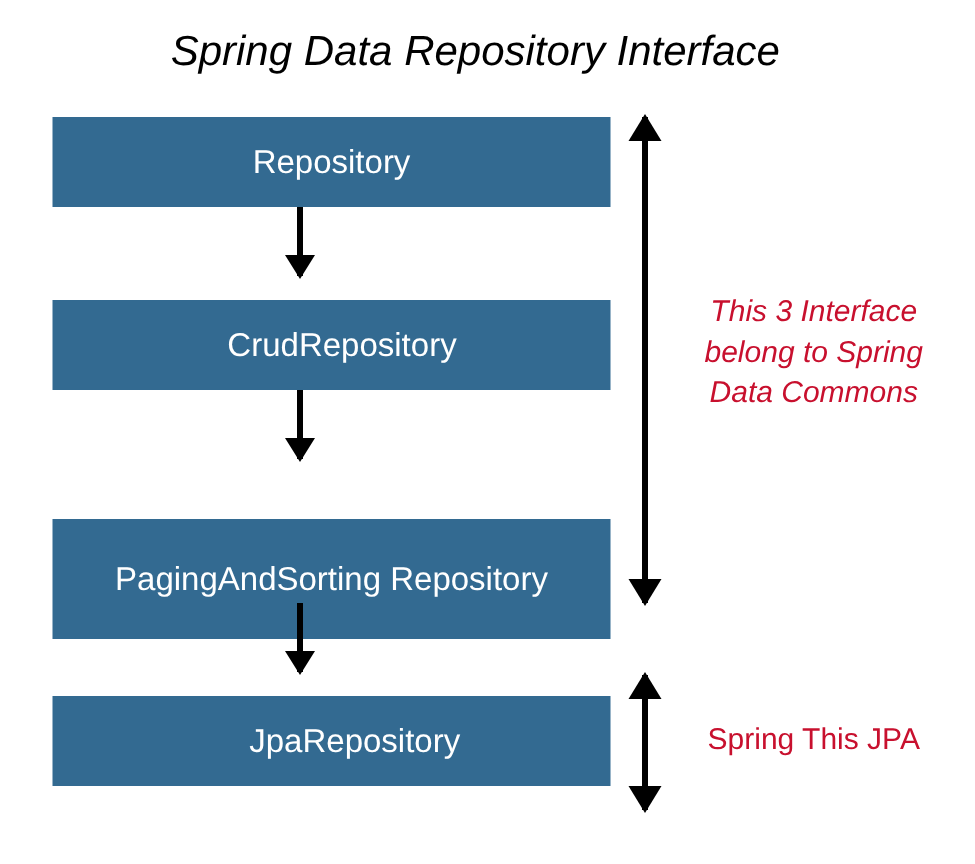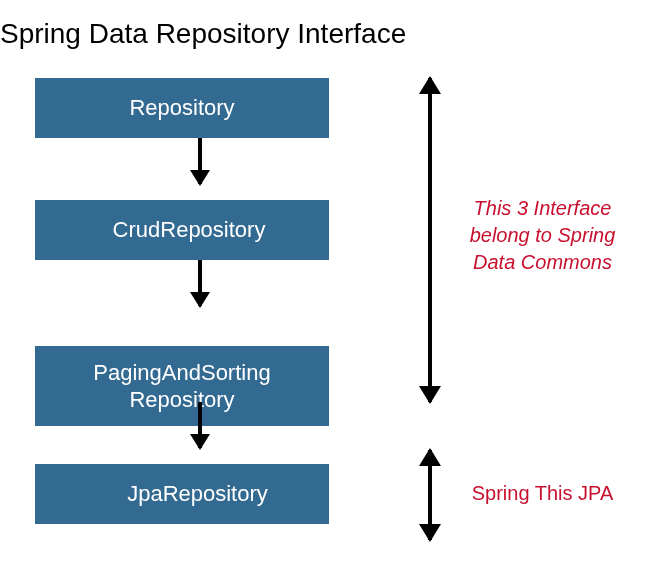--- a/index.html
+++ b/index.html
@@ -10,29 +10,30 @@
     background: #ffffff;
     font-family: "Segoe UI", "Helvetica Neue", Arial, sans-serif;
     position: relative;
     overflow: hidden;
   }
   .title {
     position: absolute;
     top: 18px;
     left: 0;
     width: 520px;
-    text-align: left;
+    text-align: right;
     font-size: 28px;
     font-weight: 500;
     color: #000;
+    font-style: italic;
   }
   .box {
     position: absolute;
     left: 35px;
-    width: 294px;
+    width: 372px;
     background: #336a91;
     color: #ffffff;
     font-size: 22px;
     font-weight: 400;
     display: flex;
     align-items: center;
     justify-content: center;
     text-align: center;
     line-height: 1.25;
     box-sizing: border-box;

